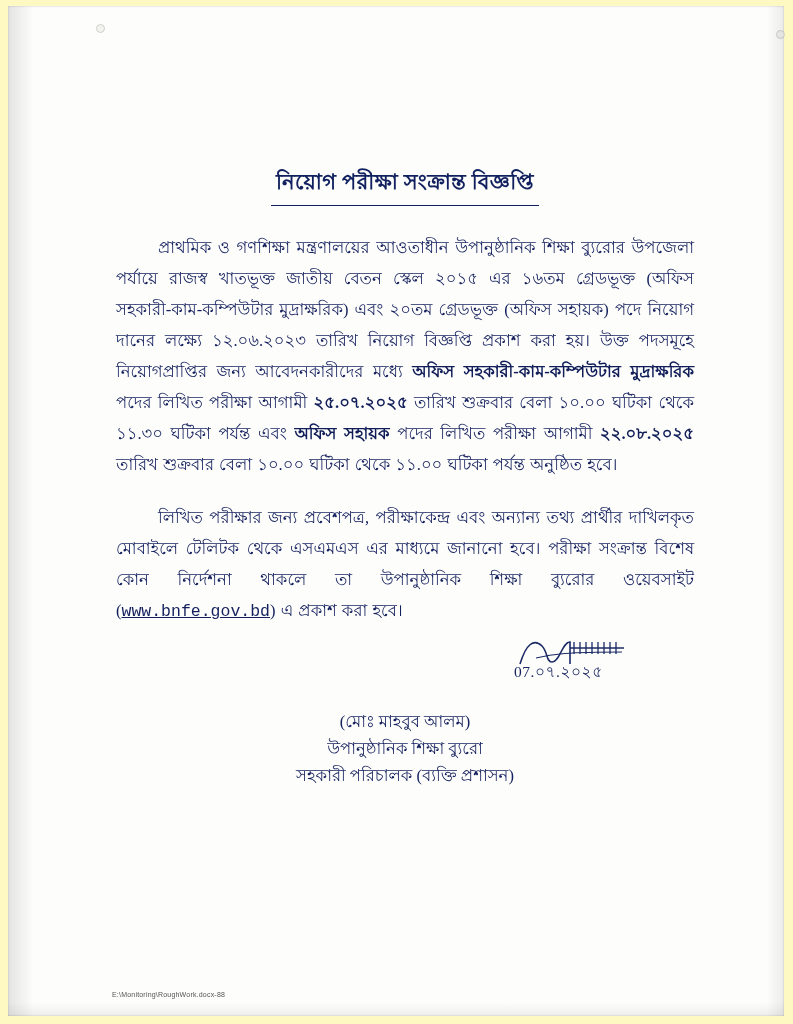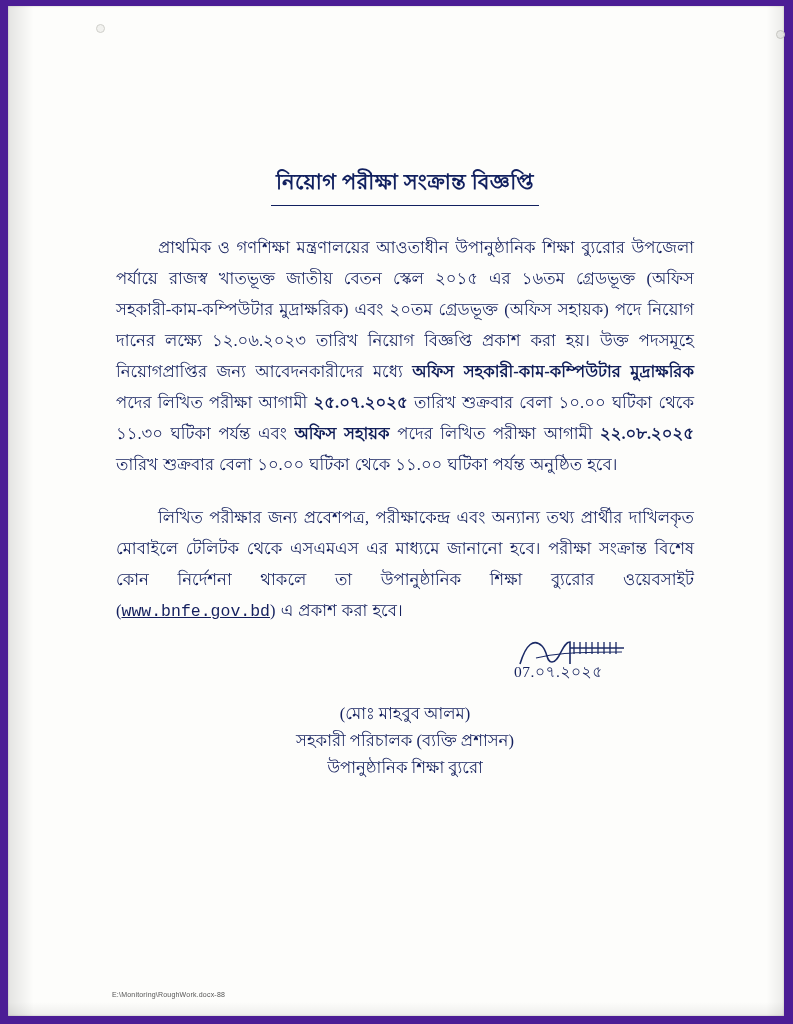--- a/index.html
+++ b/index.html
@@ -10,21 +10,21 @@
   body {
     width: 793px;
     height: 1024px;
     font-family: "Liberation Serif", serif;
   }
 
   .page {
     position: relative;
     width: 793px;
     height: 1024px;
-    background: #4c1d95;
+    background: #fef9c3;
     overflow: hidden;
   }
 
   
   .sheet {
     position: absolute;
     left: 8px;
     top: 6px;
     width: 776px;
     height: 1010px;
@@ -129,21 +129,21 @@
   }
   .sig-date {
     position: absolute;
     left: 398px;
     top: 26px;
     font-size: 15.5px;
     color: #16235f;
     letter-spacing: 0.5px;
   }
   .sig-lines {
-    margin-top: 4px;
+    margin-top: 12px;
     text-align: center;
     font-size: 16.5px;
     line-height: 27px;
   }
   .sig-lines div { white-space: nowrap; }
 
   
   .footer-path {
     position: absolute;
     left: 104px;
@@ -190,21 +190,21 @@
         <svg class="sig-scribble" viewBox="0 0 120 34">
           <path d="M8 30 C 14 10, 22 4, 30 12 C 36 18, 34 28, 40 28 C 48 28, 50 8, 58 8 L 58 30" fill="none" stroke="#1b2a66" stroke-width="1.6"></path>
           <path d="M58 14 L 112 14" fill="none" stroke="#1b2a66" stroke-width="1.4"></path>
           <path d="M62 8 L 62 20 M68 8 L 68 20 M74 8 L 74 20 M80 8 L 80 20 M86 8 L 86 20 M92 8 L 92 20 M98 8 L 98 20 M104 8 L 104 20" fill="none" stroke="#1b2a66" stroke-width="1.3"></path>
           <path d="M24 24 C 40 20, 56 18, 110 18" fill="none" stroke="#1b2a66" stroke-width="1.1"></path>
         </svg>
         <div class="sig-date">07.০৭.২০২৫</div>
       </div>
       <div class="sig-lines">
         <div>(মোঃ মাহবুব আলম)</div>
+        <div>উপানুষ্ঠানিক শিক্ষা ব্যুরো</div>
         <div>সহকারী পরিচালক (ব্যক্তি প্রশাসন)</div>
-        <div>উপানুষ্ঠানিক শিক্ষা ব্যুরো</div>
       </div>
     </div>
 
     <div class="footer-path">E:\Monitoring\RoughWork.docx-88</div>
     <div class="edge-shadow-bottom"></div>
   </div>
 </div>
 
 </body></html>

